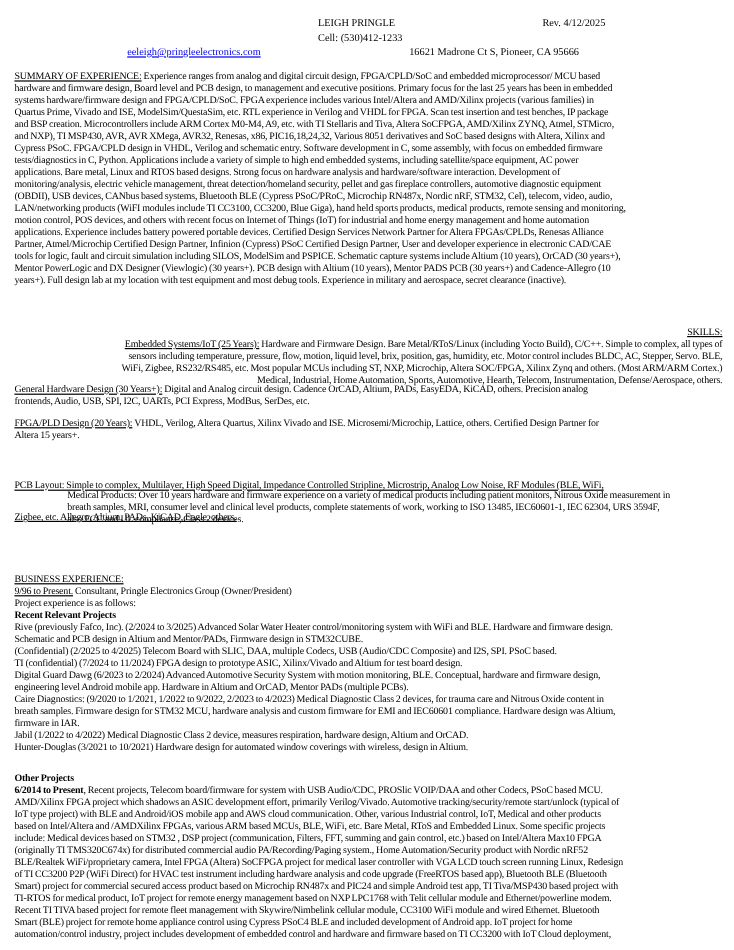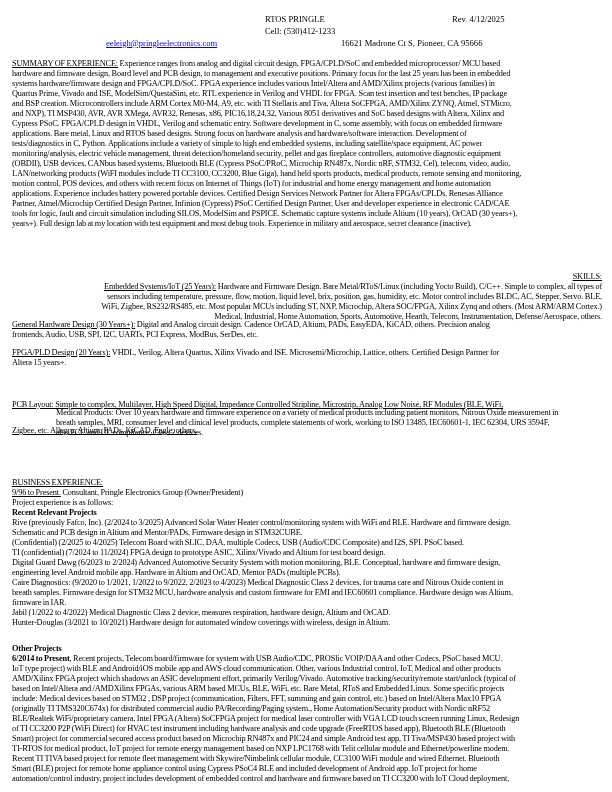--- a/index.html
+++ b/index.html
@@ -15,43 +15,44 @@
   .para { position: absolute; left: 0; width: 590px; text-align: left; letter-spacing: -0.15px; word-spacing: -0.3px; }
   .u { text-decoration: underline; margin-top: 16px; }
   .b { font-weight: bold; }
   .line { display: block; white-space: nowrap; }
 </style>
 </head>
 <body>
 
 <div class="page">
 
-  <div class="abs hdr" style="left:253px; top:14px;">RTOS PRINGLE</div>
+  <div class="abs hdr" style="left:253px; top:14px;">LEIGH PRINGLE</div>
   <div class="abs hdr" style="left:440px; top:14px;">Rev. 4/12/2025</div>
   <div class="abs hdr" style="left:253px; top:26px;">Cell: (530)412-1233</div>
   <a class="abs hdr link" style="left:94px; top:38px;">eeleigh@pringleelectronics.com</a>
   <div class="abs hdr" style="left:329px; top:38px;">16621 Madrone Ct S, Pioneer, CA 95666</div>
 
   <div class="para" style="top:59px;">
     <span class="line"><span class="u">SUMMARY OF EXPERIENCE:</span><span> Experience ranges from analog and digital circuit design, FPGA/CPLD/SoC and embedded microprocessor/ MCU based</span></span>
     <span class="line">hardware and firmware design, Board level and PCB design, to management and executive positions. Primary focus for the last 25 years has been in embedded</span>
     <span class="line">systems hardware/firmware design and FPGA/CPLD/SoC. FPGA experience includes various Intel/Altera and AMD/Xilinx projects (various families) in</span>
     <span class="line">Quartus Prime, Vivado and ISE, ModelSim/QuestaSim, etc. RTL experience in Verilog and VHDL for FPGA. Scan test insertion and test benches, IP package</span>
     <span class="line">and BSP creation. Microcontrollers include ARM Cortex M0-M4, A9, etc. with TI Stellaris and Tiva, Altera SoCFPGA, AMD/Xilinx ZYNQ, Atmel, STMicro,</span>
     <span class="line">and NXP), TI MSP430, AVR, AVR XMega, AVR32, Renesas, x86, PIC16,18,24,32, Various 8051 derivatives and SoC based designs with Altera, Xilinx and</span>
     <span class="line">Cypress PSoC. FPGA/CPLD design in VHDL, Verilog and schematic entry. Software development in C, some assembly, with focus on embedded firmware</span>
+    <span class="line">tests/diagnostics in C, Python.  Applications  include a variety of  simple to high end embedded systems, including satellite/space equipment, AC power</span>
     <span class="line">applications. Bare metal, Linux and RTOS based designs. Strong focus on hardware analysis and hardware/software interaction. Development of</span>
-    <span class="line">tests/diagnostics in C, Python.  Applications  include a variety of  simple to high end embedded systems, including satellite/space equipment, AC power</span>
     <span class="line">monitoring/analysis, electric vehicle management, threat detection/homeland security, pellet and gas fireplace controllers, automotive diagnostic equipment</span>
     <span class="line">(OBDII), USB devices, CANbus based systems, Bluetooth BLE (Cypress PSoC/PRoC, Microchip RN487x, Nordic nRF, STM32, Cel), telecom, video, audio,</span>
     <span class="line">LAN/networking products (WiFI modules include TI CC3100, CC3200, Blue Giga), hand held sports products, medical products, remote sensing and monitoring,</span>
     <span class="line">motion control, POS devices, and others with recent focus on Internet of Things (IoT) for industrial and home energy management and home automation</span>
     <span class="line">applications. Experience includes battery powered portable devices. Certified Design Services Network Partner for Altera FPGAs/CPLDs,  Renesas Alliance</span>
     <span class="line">Partner, Atmel/Microchip Certified Design Partner, Infinion (Cypress) PSoC Certified Design Partner, User and developer experience in electronic CAD/CAE</span>
     <span class="line">tools for logic, fault and circuit simulation including SILOS, ModelSim and PSPICE. Schematic capture systems include Altium (10 years), OrCAD (30 years+),</span>
+    <span class="line">Mentor PowerLogic and DX Designer (Viewlogic) (30 years+). PCB design with Altium (10 years), Mentor PADS PCB (30 years+) and Cadence-Allegro (10</span>
     <span class="line">years+). Full design lab at my location with test equipment and most debug tools. Experience in military and aerospace, secret clearance (inactive).</span>
   </div>
 
   <div class="para" style="top:256px;text-align:right;">
     <span class="line u">SKILLS:</span>
     <span class="line"><span class="u">Embedded Systems/IoT (25 Years):</span><span> Hardware and Firmware Design. Bare Metal/RToS/Linux (including Yocto Build), C/C++. Simple to complex, all types of</span></span>
     <span class="line">sensors including temperature, pressure, flow, motion, liquid level, brix, position, gas, humidity, etc. Motor control includes BLDC, AC, Stepper, Servo. BLE,</span>
     <span class="line">WiFi, Zigbee, RS232/RS485, etc. Most popular MCUs including ST, NXP, Microchip, Altera SOC/FPGA, Xilinx Zynq and others. (Most ARM/ARM Cortex.)</span>
     <span class="line">Medical, Industrial, Home Automation, Sports, Automotive, Hearth, Telecom, Instrumentation, Defense/Aerospace, others.</span>
   </div>
@@ -91,22 +92,22 @@
     <span class="line">Caire Diagnostics: (9/2020 to 1/2021, 1/2022 to 9/2022, 2/2023 to 4/2023) Medical Diagnostic Class 2 devices, for trauma care and Nitrous Oxide content in</span>
     <span class="line">breath samples. Firmware design for STM32 MCU, hardware analysis and custom firmware for EMI and IEC60601 compliance. Hardware design was Altium,</span>
     <span class="line">firmware in IAR.</span>
     <span class="line">Jabil (1/2022 to 4/2022) Medical Diagnostic Class 2 device, measures respiration, hardware design, Altium and OrCAD.</span>
     <span class="line">Hunter-Douglas (3/2021 to 10/2021) Hardware design for automated window coverings with wireless, design in Altium.</span>
   </div>
 
   <div class="para" style="top:644px;">
     <span class="line b">Other Projects</span>
     <span class="line"><span class="b">6/2014 to Present</span><span>, Recent projects, Telecom board/firmware for system with USB Audio/CDC, PROSlic VOIP/DAA and other Codecs, PSoC based MCU.</span></span>
+    <span class="line">AMD/Xilinx FPGA project which shadows an ASIC development effort, primarily Verilog/Vivado. Automotive tracking/security/remote start/unlock (typical of</span>
     <span class="line">IoT type project) with BLE and Android/iOS mobile app and AWS cloud communication. Other, various Industrial control, IoT, Medical and other products</span>
-    <span class="line">AMD/Xilinx FPGA project which shadows an ASIC development effort, primarily Verilog/Vivado. Automotive tracking/security/remote start/unlock (typical of</span>
     <span class="line">based on Intel/Altera and /AMDXilinx FPGAs, various ARM based MCUs, BLE, WiFi, etc. Bare Metal, RToS and Embedded Linux. Some specific projects</span>
     <span class="line">include: Medical devices based on STM32  , DSP project (communication, Filters, FFT, summing and gain control, etc.) based on Intel/Altera Max10 FPGA</span>
     <span class="line">(originally TI TMS320C674x) for distributed commercial audio PA/Recording/Paging system., Home Automation/Security product with Nordic nRF52</span>
     <span class="line">BLE/Realtek WiFi/proprietary camera, Intel FPGA (Altera) SoCFPGA project for medical laser controller with VGA LCD touch screen running Linux, Redesign</span>
     <span class="line">of TI CC3200 P2P (WiFi Direct) for HVAC test instrument including hardware analysis and code upgrade (FreeRTOS based app), Bluetooth BLE (Bluetooth</span>
     <span class="line">Smart) project for commercial secured access product based on Microchip RN487x and PIC24 and simple Android test app, TI Tiva/MSP430 based project with</span>
     <span class="line">TI-RTOS for medical product, IoT project for remote energy management based on NXP LPC1768 with Telit cellular module and Ethernet/powerline modem.</span>
     <span class="line">Recent TI TIVA based project for remote fleet management with Skywire/Nimbelink cellular module, CC3100 WiFi module and wired Ethernet. Bluetooth</span>
     <span class="line">Smart (BLE) project for remote home appliance control using Cypress PSoC4 BLE and included development of Android app. IoT project for home</span>
     <span class="line">automation/control industry, project includes development of embedded control and hardware and firmware based on TI CC3200 with IoT Cloud deployment,</span>

